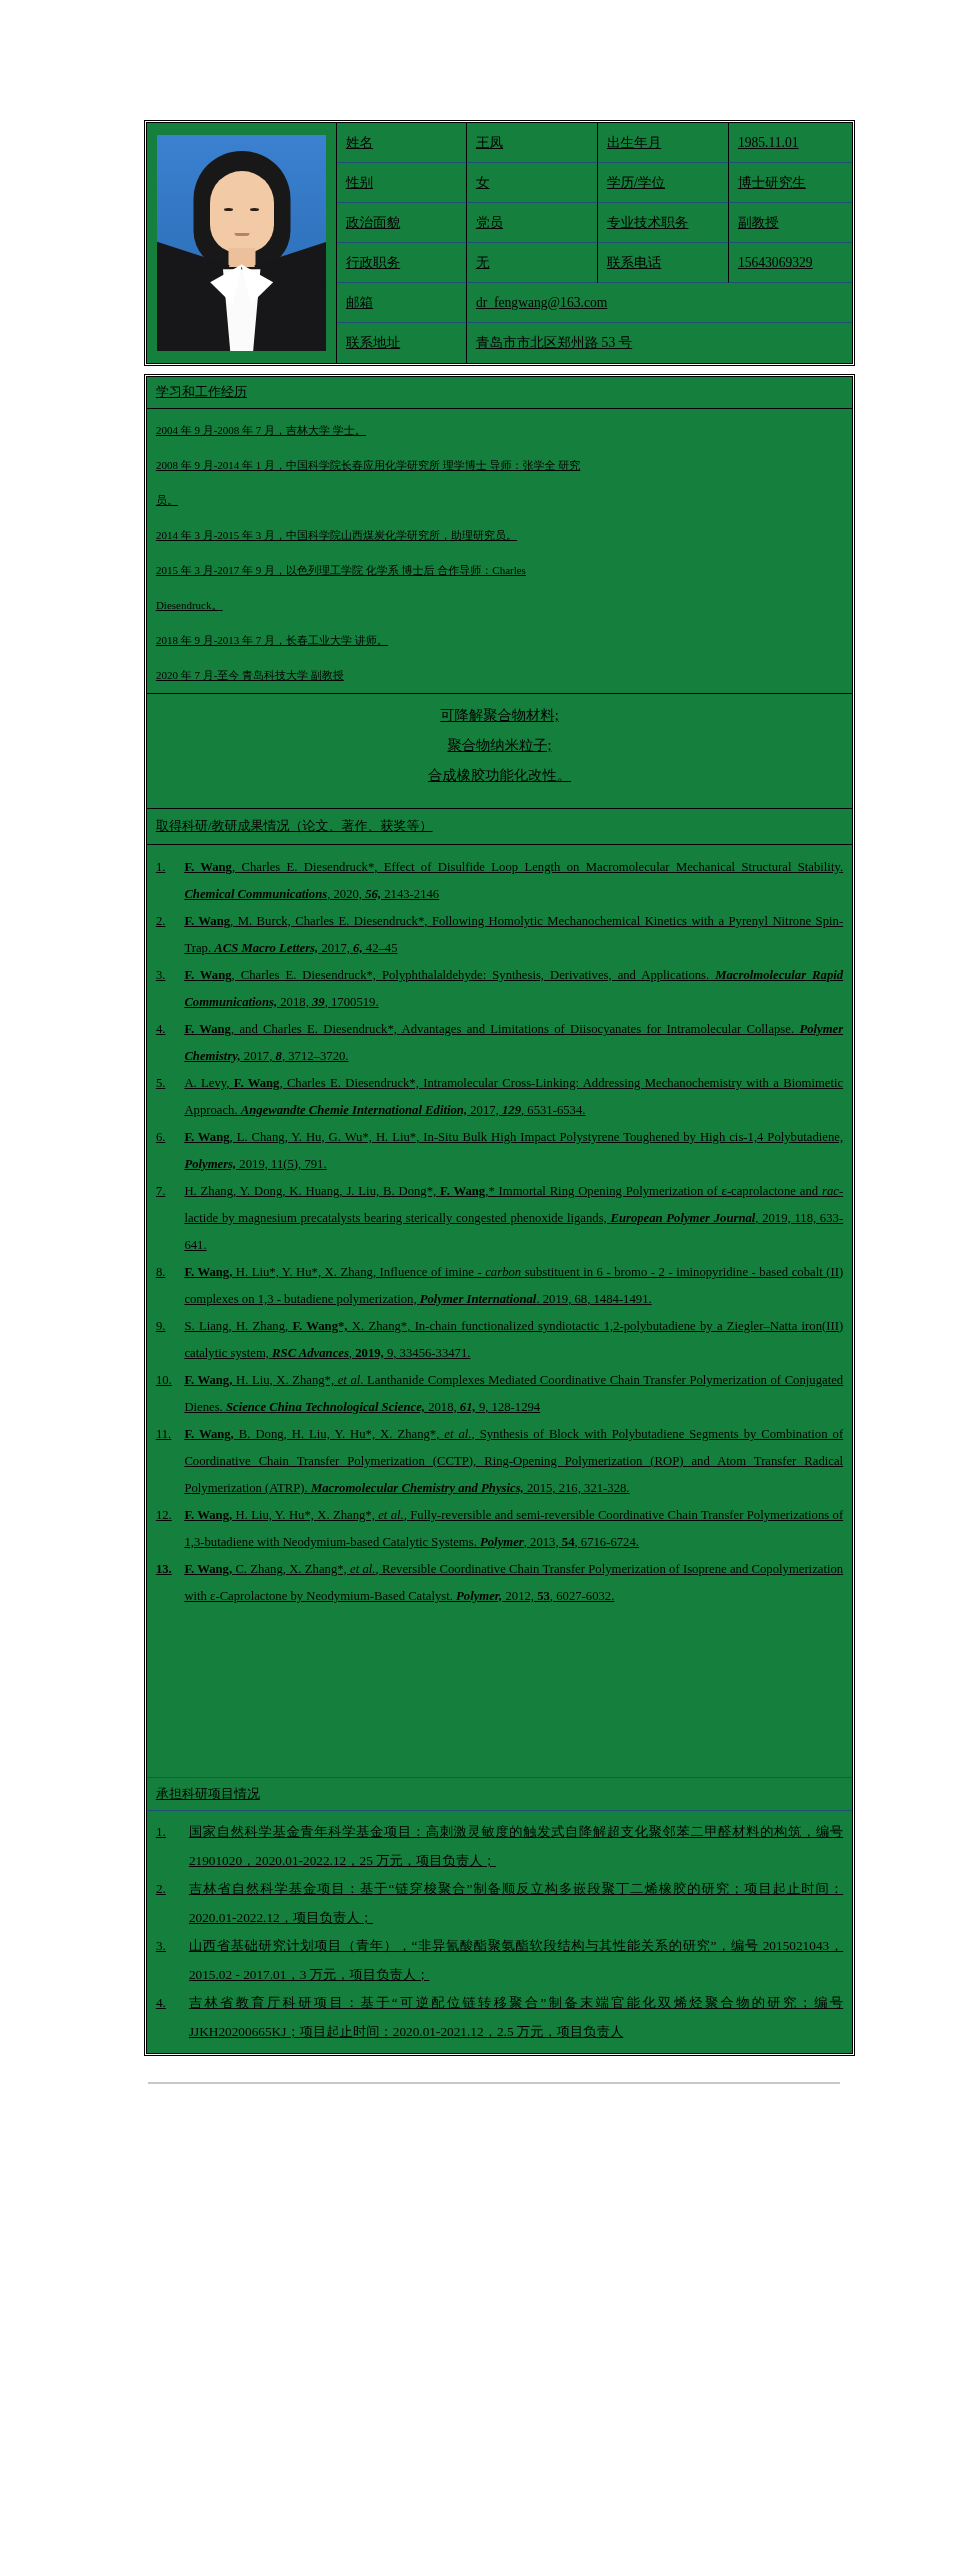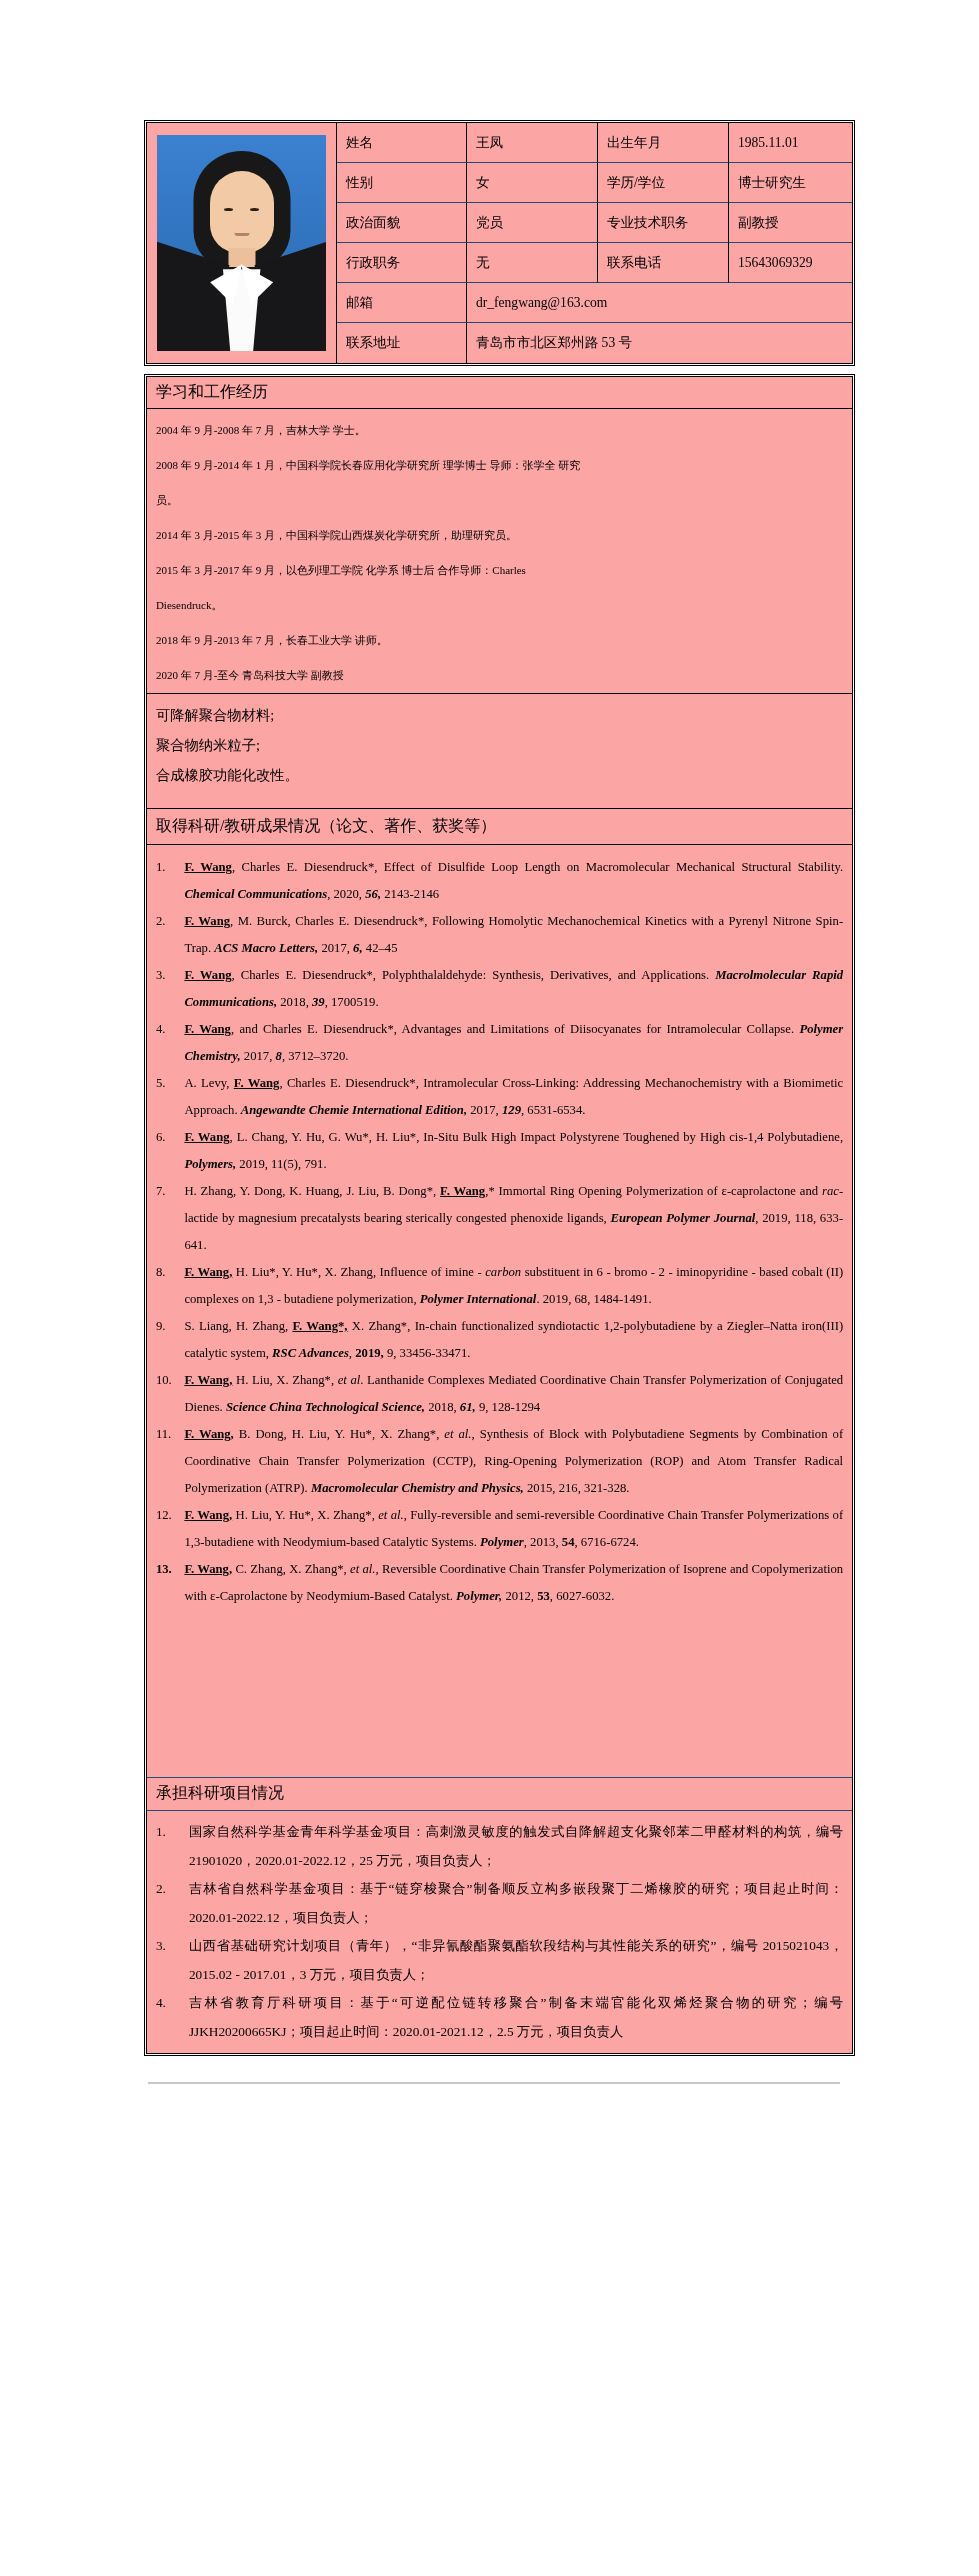--- a/index.html
+++ b/index.html
@@ -6,21 +6,21 @@
   html,body { background:#ffffff; }
   body {
     width:979px; min-height:2576px; position:relative;
     font-family:"Liberation Serif","DejaVu Serif",serif;
     color:#000;
   }
   .page { position:absolute; left:144px; top:0; width:711px; }
 
   
   .tbl { border:1.9px solid #000; padding:1.2px; background:#fff; }
-  .tbl-inner { border:0.6px solid #000; background:#fca5a5; }
+  .tbl-inner { border:0.6px solid #000; background:#15803d;text-decoration:underline; }
 
   
   .info-table { margin-top:120px; }
   .info-grid {
     display:grid;
     grid-template-columns:190px 130px 131px 131px 1fr;
     grid-template-rows:repeat(6,40px);
   }
   .cell {
     display:flex; align-items:center;
@@ -78,32 +78,32 @@
   .photo .collar-l, .photo .collar-r {
     position:absolute; top:129px; width:32px; height:40px; background:#ffffff; z-index:3;
   }
   .photo .collar-l { left:53px; clip-path:polygon(100% 0,0 45%,70% 100%); }
   .photo .collar-r { right:53px; clip-path:polygon(0 0,100% 45%,30% 100%); }
 
   
   .main-table { margin-top:7.4px; }
   .sec-header {
     display:flex; align-items:center; padding:0 8.7px;
-    font-size:16px; border-bottom:1.2px solid #000;text-align:right;
+    font-size:13px; border-bottom:1.2px solid #000;text-align:right;
   }
   .sec-header.h1 { height:32px; }
   .sec-header.h2 { height:33px; }
   .sec-header.h3 { height:36px; }
   .sec-header.h4 { height:33px; border-bottom:1.2px solid #1F4E79; }
 
   .edu-block { height:285px; padding:3.7px 8.7px 0; font-size:11px; border-bottom:1.2px solid #000; overflow:hidden; }
   .edu-line { line-height:35px; white-space:nowrap; }
 
   .res-block { height:115px; padding:6.2px 8.7px 0; font-size:14.3px; border-bottom:1.9px solid #000; overflow:hidden; }
-  .res-line { line-height:30px; }
+  .res-line { line-height:30px;text-align:center; }
 
   .pub-block { height:933px; padding:8.7px 8.7px 0; border-bottom:1.9px solid #1F4E79; overflow:hidden; }
   .pub-item { display:flex; font-size:12.7px; line-height:27px; }
   .pub-num { flex:0 0 28.5px; }
   .pub-num.bold { font-weight:bold; }
   .pub-text { flex:1; text-align:justify; }
   .pub-text .b { font-weight:bold; }
   .pub-text .i { font-style:italic; }
   .pub-text .u { text-decoration:underline; }
 

